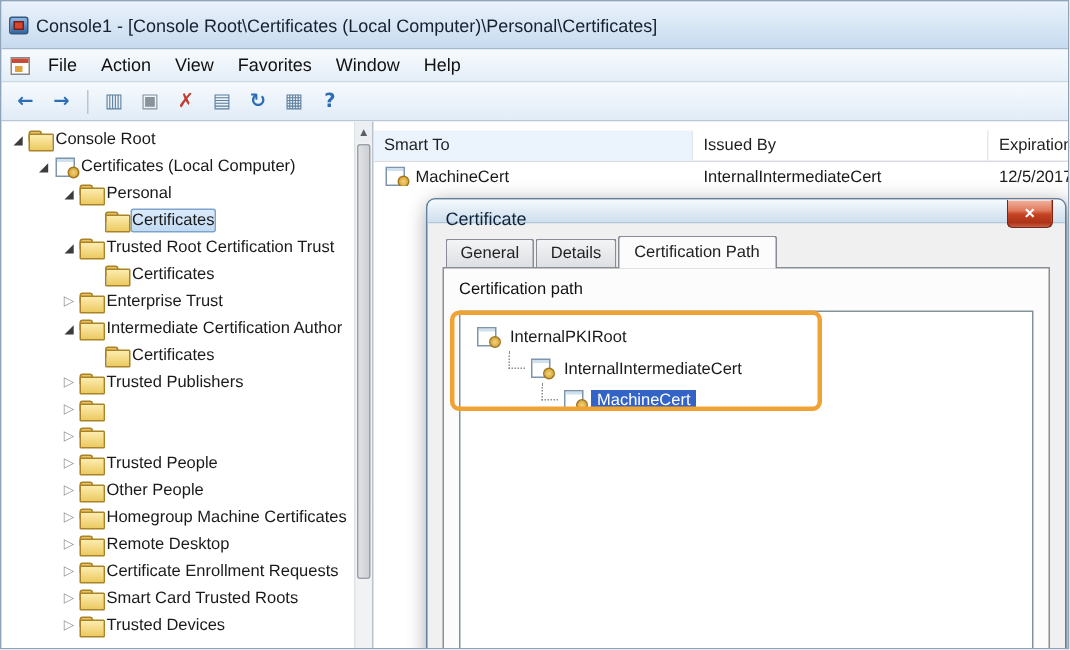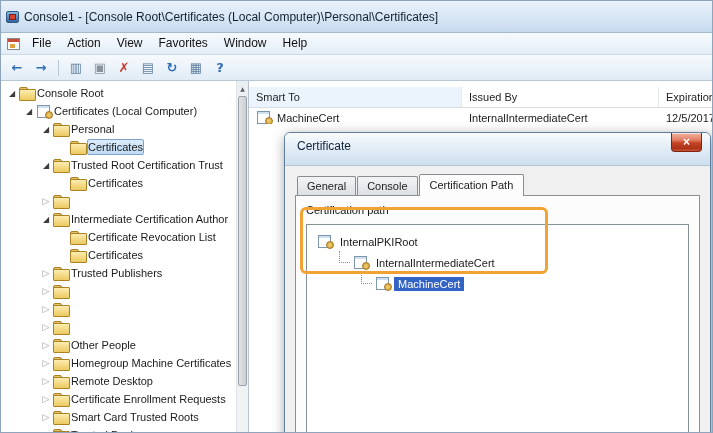--- a/index.html
+++ b/index.html
@@ -70,21 +70,21 @@
   .hdr-cell.sorted { background:#ebf4fd; }
   .list-row { display:flex; height:19px; align-items:center; }
   .list-cell { flex:0 0 auto; padding-left:7px; display:flex; align-items:center; gap:4px; font-size:11px; overflow:hidden; white-space:nowrap; }
   
   .dialog {
     position:absolute; left:283px; top:131px; width:427px; height:340px;
     background:#f0f0f0; border:1px solid #5f7f9c; border-radius:6px 6px 0 0;
     box-shadow:2px 4px 14px rgba(0,0,0,.45);
   }
   .dlg-titlebar {
-    position:relative; height:33px; border-radius:5px 5px 0 0;
+    position:relative; height:16px; border-radius:5px 5px 0 0;
     background:linear-gradient(#f8fbfd,#e3edf6 45%,#cfdfee);
     border-bottom:1px solid #b5c6d8;
     padding-left:44px;
   }
   .dlg-title { position:absolute; left:12px; top:0; line-height:27px; font-size:12px; color:#10253c; }
   .dlg-close {
     position:absolute; top:0; right:8px; width:31px; height:19px;
     display:flex; align-items:center; justify-content:center;
     color:#fff; font-size:12px; font-weight:bold;
     background:linear-gradient(#f2b5a4,#e07b5e 40%,#c44325 55%,#ad3317 85%,#c8563a);
@@ -176,52 +176,49 @@
             <span class="tree-label">Trusted Root Certification Trust</span>
           </div>
           <div class="tree-row" style="padding-left: 55px;">
             <span class="tree-arrow none"></span>
             <span class="tree-ico folder-icon"></span>
             <span class="tree-label">Certificates</span>
           </div>
           <div class="tree-row" style="padding-left: 38px;">
             <span class="tree-arrow collapsed">▷</span>
             <span class="tree-ico folder-icon"></span>
+            <span class="tree-label">Enterprise Trust</span>
           </div>
           <div class="tree-row" style="padding-left: 38px;">
             <span class="tree-arrow expanded">◢</span>
             <span class="tree-ico folder-icon"></span>
             <span class="tree-label">Intermediate Certification Author</span>
           </div>
           <div class="tree-row" style="padding-left: 55px;">
             <span class="tree-arrow none"></span>
             <span class="tree-ico folder-icon"></span>
-            <span class="tree-label">Certificate Revocation List</span>
-          </div>
-          <div class="tree-row" style="padding-left: 55px;">
-            <span class="tree-arrow none"></span>
-            <span class="tree-ico folder-icon"></span>
             <span class="tree-label">Certificates</span>
           </div>
           <div class="tree-row" style="padding-left: 38px;">
             <span class="tree-arrow collapsed">▷</span>
             <span class="tree-ico folder-icon"></span>
             <span class="tree-label">Trusted Publishers</span>
           </div>
           <div class="tree-row" style="padding-left: 38px;">
             <span class="tree-arrow collapsed">▷</span>
             <span class="tree-ico folder-icon"></span>
           </div>
           <div class="tree-row" style="padding-left: 38px;">
             <span class="tree-arrow collapsed">▷</span>
             <span class="tree-ico folder-icon"></span>
           </div>
           <div class="tree-row" style="padding-left: 38px;">
             <span class="tree-arrow collapsed">▷</span>
             <span class="tree-ico folder-icon"></span>
+            <span class="tree-label">Trusted People</span>
           </div>
           <div class="tree-row" style="padding-left: 38px;">
             <span class="tree-arrow collapsed">▷</span>
             <span class="tree-ico folder-icon"></span>
             <span class="tree-label">Other People</span>
           </div>
           <div class="tree-row" style="padding-left: 38px;">
             <span class="tree-arrow collapsed">▷</span>
             <span class="tree-ico folder-icon"></span>
             <span class="tree-label">Homegroup Machine Certificates</span>
@@ -281,21 +278,21 @@
   <div class="dialog">
     <div class="dlg-titlebar">
       <span class="dlg-title">Certificate</span>
       <div class="dlg-close">
         <span>×</span>
       </div>
     </div>
     <div class="dlg-body">
       <div class="tabs">
           <div class="tab">General</div>
-          <div class="tab">Console</div>
+          <div class="tab">Details</div>
           <div class="tab active">Certification Path</div>
         </div>
       <div class="tab-page">
         <div class="section-label">Certification path</div>
         <div class="path-box">
           <div class="cp-tree">
               <div class="cp-row" style="padding-left: 4px;">
                 <span class="cert-icon"></span>
                 <span class="cp-label">InternalPKIRoot</span>
               </div>

